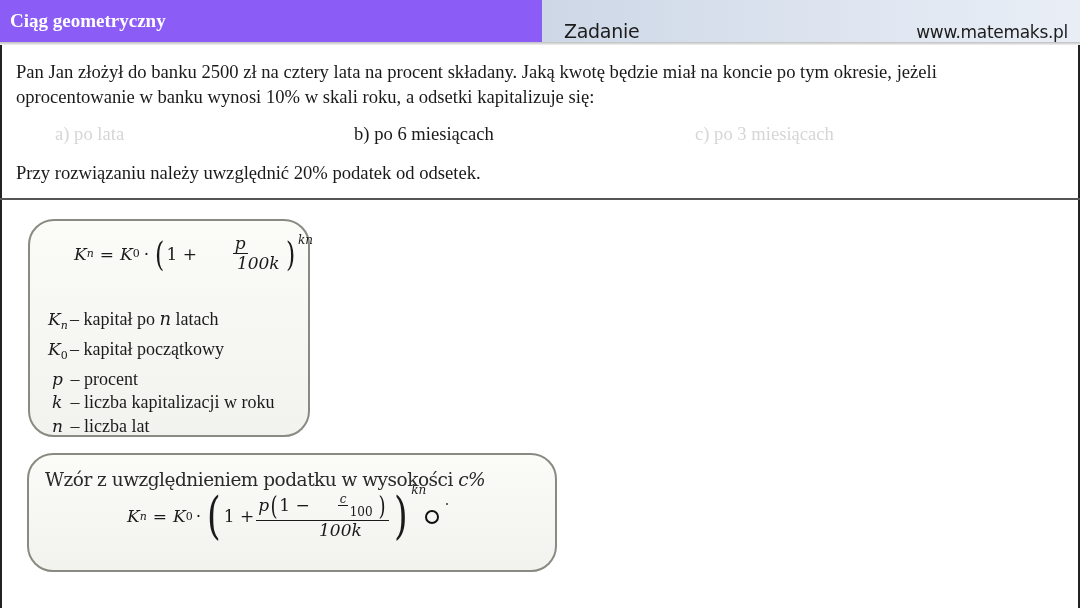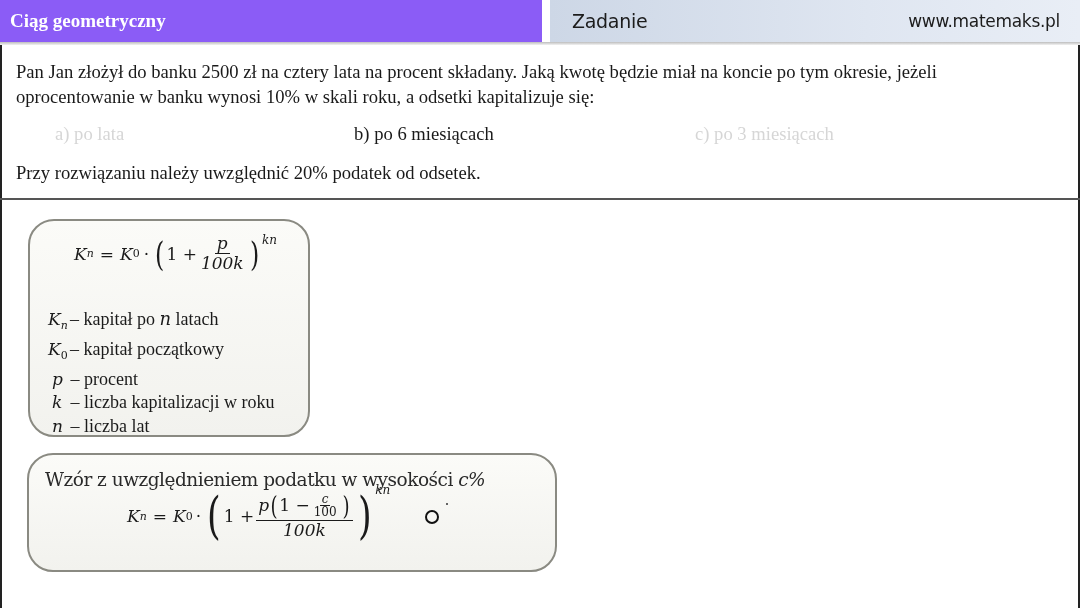--- a/index.html
+++ b/index.html
@@ -16,23 +16,23 @@
     }
     .header { position: absolute; left: 0; top: 0; width: 1080px; height: 42px; display: flex; }
     .header-left {
       width: 542px; height: 42px; background: #8b5cf6; color: #fff;
       font-family: "Liberation Serif", serif; font-weight: bold; font-size: 19px;
       display: flex; align-items: center; padding-left: 10px; box-sizing: border-box;
     }
     .header-right {
       flex: 1; height: 42px;
       background: linear-gradient(to right, #cdd7e6, #dfe6f1 60%, #e9eef6);
-      display: flex; align-items: center; justify-content: space-between;
-      padding: 0 20px 0 22px; box-sizing: border-box;
-      font-family: "DejaVu Sans", sans-serif; color: #1c1c1c; margin-left: 8px;
+      display: flex; align-items: flex-end; justify-content: space-between;
+      padding: 0 12px 0 22px; box-sizing: border-box;
+      font-family: "DejaVu Sans", sans-serif; color: #1c1c1c;
     }
     .header-section { font-size: 19px; letter-spacing: -0.3px; }
     .header-site { font-size: 17px; letter-spacing: -0.3px; }
     .header-shadow {
       position: absolute; left: 0; top: 42px; width: 1080px; height: 3px;
       background: linear-gradient(#bdbdbd, #f2f2f2);
     }
     .problem {
       position: absolute; left: 16px; top: 60px; width: 1050px;
       font-size: 18.6px; line-height: 24.5px;
@@ -59,21 +59,21 @@
     .box1 { left: 28px; top: 219px; width: 282px; height: 218px; }
     .box2 { left: 27px; top: 453px; width: 530px; height: 119px; }
     .math { font-family: "DejaVu Serif", serif; font-style: italic; }
     .rm { font-style: normal; }
     .formula1 {
       position: absolute; left: 44px; top: 14px; font-size: 17px;
       display: flex; align-items: center; white-space: nowrap;
     }
     .frac { display: inline-flex; flex-direction: column; align-items: center; margin: 0 2px; }
     .frac .num { border-bottom: 1.3px solid #1a1a1a; padding: 0 2px; line-height: 1.05; }
-    .frac .den { padding: 0 2px; line-height: 1.1; }
+    .frac .den { padding: 0 2px; line-height: 1.1; margin-left: 36px; }
     .paren { font-style: normal; font-size: 34px; line-height: 1; transform: scaleX(0.7); display: inline-block; }
     .paren-lg { font-size: 50px; }
     sup.exp { font-size: 12px; position: relative; top: -14px; margin-left: 1px; }
     sub { font-size: 11px; }
     .legend { position: absolute; left: 18px; top: 86px; font-size: 18px; line-height: 23.5px; }
     .legend-row { white-space: nowrap; }
     .legend-sym { display: inline-block; min-width: 22px; font-family: "DejaVu Serif", serif; font-style: italic; font-size: 17px; }
     .box2-title {
       position: absolute; left: 16px; top: 14px; font-size: 18.5px;
       font-family: "DejaVu Serif", serif; color: #2a2a2a; white-space: nowrap; letter-spacing: -0.5px;

